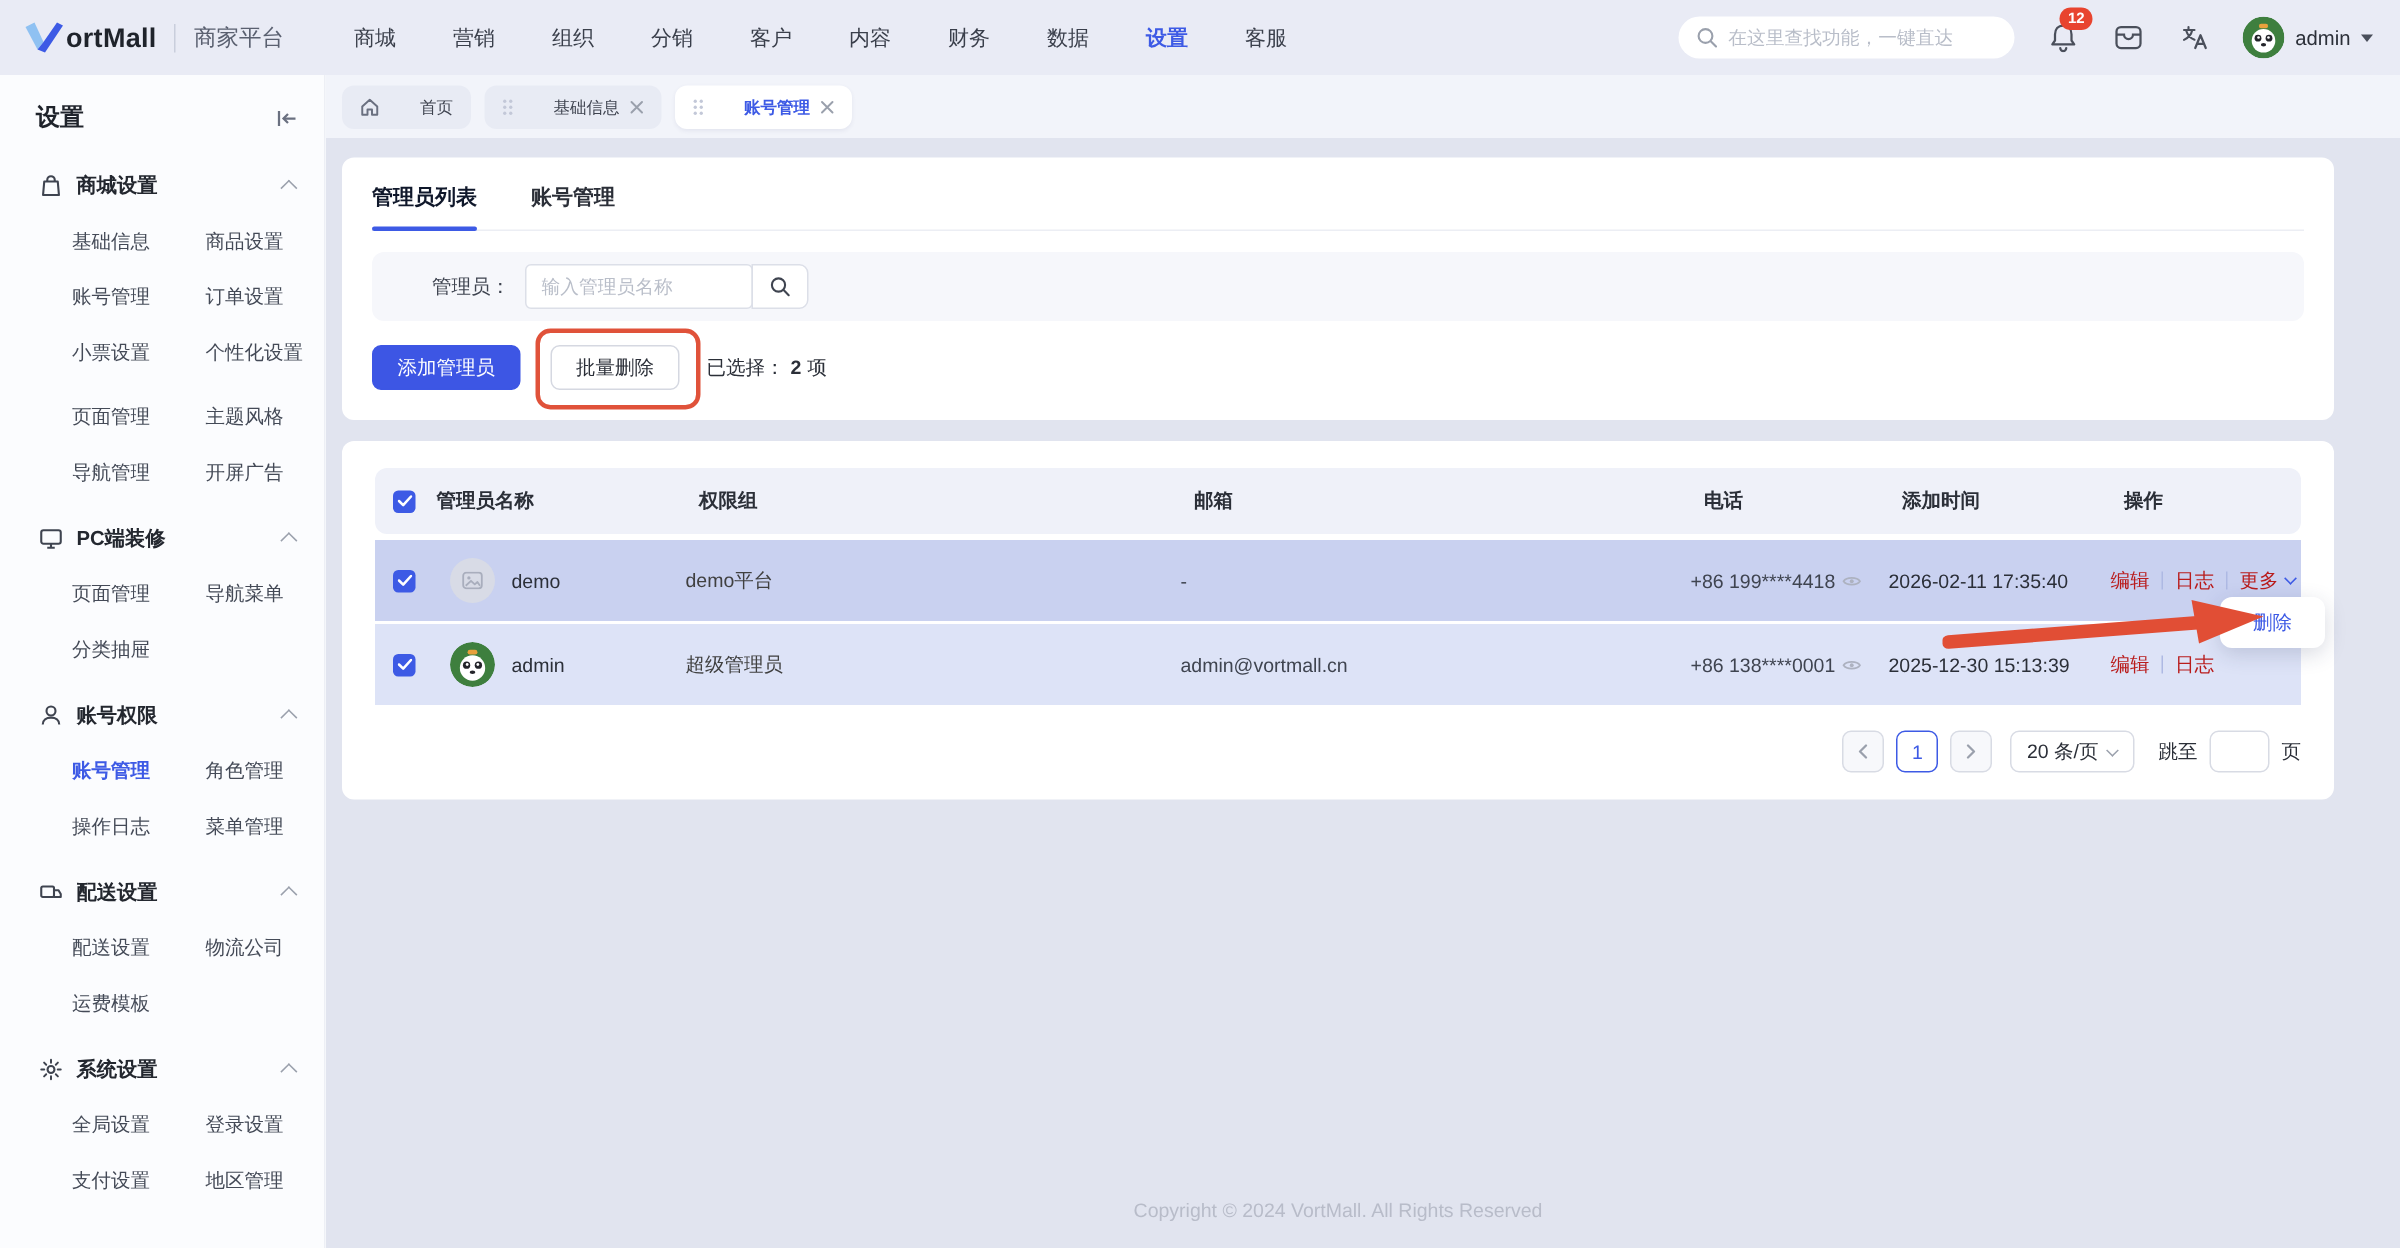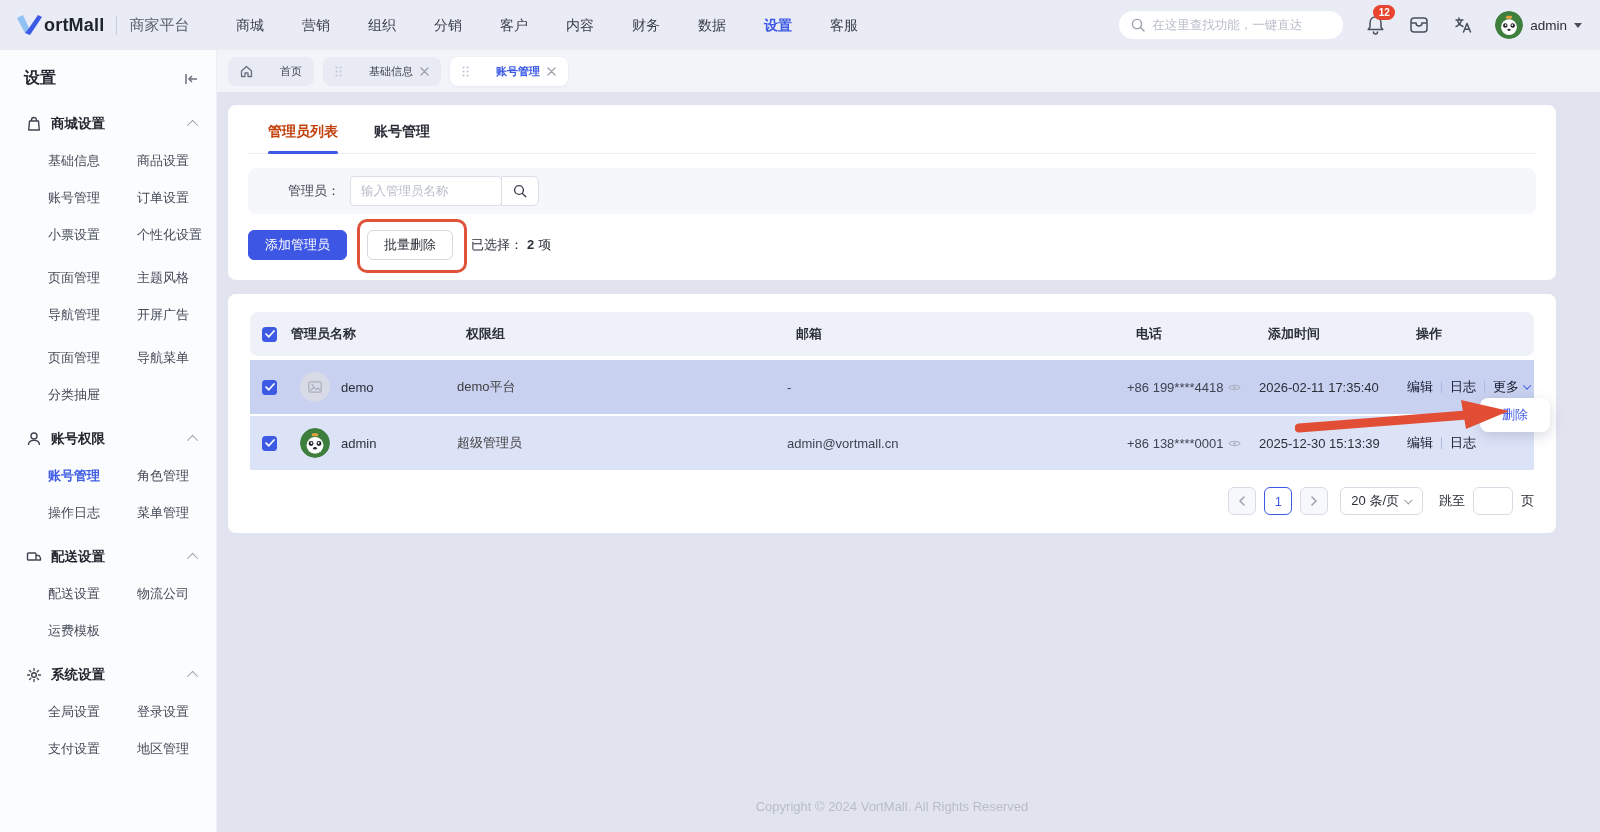--- a/index.html
+++ b/index.html
@@ -48,21 +48,21 @@
   .tabchip.active { background:#fff; box-shadow:0 1px 3px rgba(60,70,120,.08); }
   .tabchip .t-label { font-size:11px; color:#3F4450;margin-left:20px; }
   .tabchip.active .t-label { color:#3D5AE5; font-weight:bold; }
   .x-close { display:flex; cursor:pointer; }
 
   .page { position:relative; min-height:740px; padding:13px 44px 0 11px; background:#E1E4EF; }
   .card { background:#fff; border-radius:8px; }
   .card-top { padding:18px 20px 20px; }
   .content-tabs { display:flex; gap:36px; border-bottom:1px solid #ECEEF4; }
   .ctab { font-size:14px; font-weight:bold; color:#2B2F38; padding-bottom:12px; cursor:pointer; position:relative; }
-  .ctab.active { color:#c2410c;margin-left:20px; }
+  .ctab.active { color:#0f172a; }
   .ctab.active::after { content:""; position:absolute; left:0; right:0; bottom:-1px; height:3px; background:#3D5AE5; border-radius:2px; }
 
   .filter-bar { margin-top:14px; background:#F6F7FB; border-radius:8px; height:46px; display:flex; align-items:center; padding:0 16px; }
   .filter-label { color:#3F4450; margin:0 10px 0 24px; }
   .filter-input { width:152px; height:30px; border:1px solid #DCDFE8; border-radius:4px; padding:0 10px; font-size:12.5px; color:#3A3F4B; outline:0; background:#fff; font-family:inherit; }
   .filter-input::placeholder { color:#B9BEC9; }
   .search-btn { height:30px; width:38px; margin-left:-1px; background:#fff; border:1px solid #DCDFE8; border-radius:0 6px 6px 0; display:flex; align-items:center; justify-content:center; cursor:pointer; }
 
   .actions-row { margin-top:16px; display:flex; align-items:center; }
   .btn { height:30px; border-radius:6px; padding:0 16px; font-size:13px; cursor:pointer; font-family:Liberation Sans, sans-serif; }
@@ -85,21 +85,21 @@
   .col-email { width:340px; }
   .col-phone { width:132px; display:flex; align-items:center; gap:4px; white-space:nowrap; }
   .col-time { width:148px; white-space:nowrap; }
   .col-actions { flex:1; display:flex; align-items:center; }
   .t-row .col-name { padding-left:9px; width:166px; }
   .green { color:#404040; }
   .muted { color:#3F4450; }
   .cb { width:15px; height:15px; border-radius:3.5px; background:#3D5AE5; display:flex; align-items:center; justify-content:center; cursor:pointer; flex:none; }
   .avatar-sm { width:30px; height:30px; border-radius:50%; overflow:hidden; flex:none; }
   .avatar-demo { background:#D8DBE6; display:flex; align-items:center; justify-content:center; }
-  .action-link { color:#0f172a; cursor:pointer; display:inline-flex; align-items:center; }
+  .action-link { color:#b91c1c; cursor:pointer; display:inline-flex; align-items:center; }
   .v-sep { width:1px; height:12px; background:#AEB9E3; margin:0 8px; }
   .mini-caret { width:6px; height:6px; border-left:1.3px solid #3D5AE5; border-bottom:1.3px solid #3D5AE5; transform:rotate(-45deg) translate(1px,-1px); margin-left:5px; }
 
   .pagination { margin-top:17px; display:flex; align-items:center; justify-content:flex-end; gap:8px; }
   .pg-btn { width:28px; height:28px; border:1px solid #D8DBE4; background:#F7F8FB; border-radius:6px; display:flex; align-items:center; justify-content:center; cursor:pointer; }
   .pg-num { width:28px; height:28px; border:1px solid #3D5AE5; color:#3D5AE5; background:#fff; border-radius:6px; display:flex; align-items:center; justify-content:center; cursor:pointer; }
   .pg-size { height:28px; border:1px solid #D8DBE4; background:#fff; border-radius:6px; display:flex; align-items:center; padding:0 10px; gap:7px; cursor:pointer; margin-left:4px; }
   .pg-size .chev { width:6px; height:6px; border-left:1.3px solid #9AA0AC; border-bottom:1.3px solid #9AA0AC; transform:rotate(-45deg) translateY(-1px); }
   .pg-jump { display:flex; align-items:center; gap:8px; margin-left:8px; }
   .pg-jump input { width:40px; height:28px; border:1px solid #D8DBE4; border-radius:6px; outline:0; text-align:center; font-family:inherit; }
@@ -216,20 +216,29 @@
   <div class="menu-group">
     <div class="group-items">
       <span class="sub-item">页面管理</span>
       <span class="sub-item">主题风格</span>
       <span class="sub-item">导航管理</span>
       <span class="sub-item">开屏广告</span>
     </div>
   </div>
 
   <div class="menu-group">
+    <div class="group-title">
+      <svg width="16" height="16" viewBox="0 0 16 16">
+        <rect x="1.5" y="2.5" width="13" height="9" rx="1.5" fill="none" stroke="#3F4450" stroke-width="1.4"></rect>
+        <line x1="5.5" y1="14.2" x2="10.5" y2="14.2" stroke="#3F4450" stroke-width="1.4"></line>
+        <line x1="8" y1="11.5" x2="8" y2="14" stroke="#3F4450" stroke-width="1.4"></line>
+      </svg>
+      <span class="gt-label">PC端装修</span>
+      <span class="chev-up"></span>
+    </div>
     <div class="group-items">
       <span class="sub-item">页面管理</span>
       <span class="sub-item">导航菜单</span>
       <span class="sub-item">分类抽屉</span>
     </div>
   </div>
 
   <div class="menu-group">
     <div class="group-title">
       <svg width="16" height="16" viewBox="0 0 16 16">

